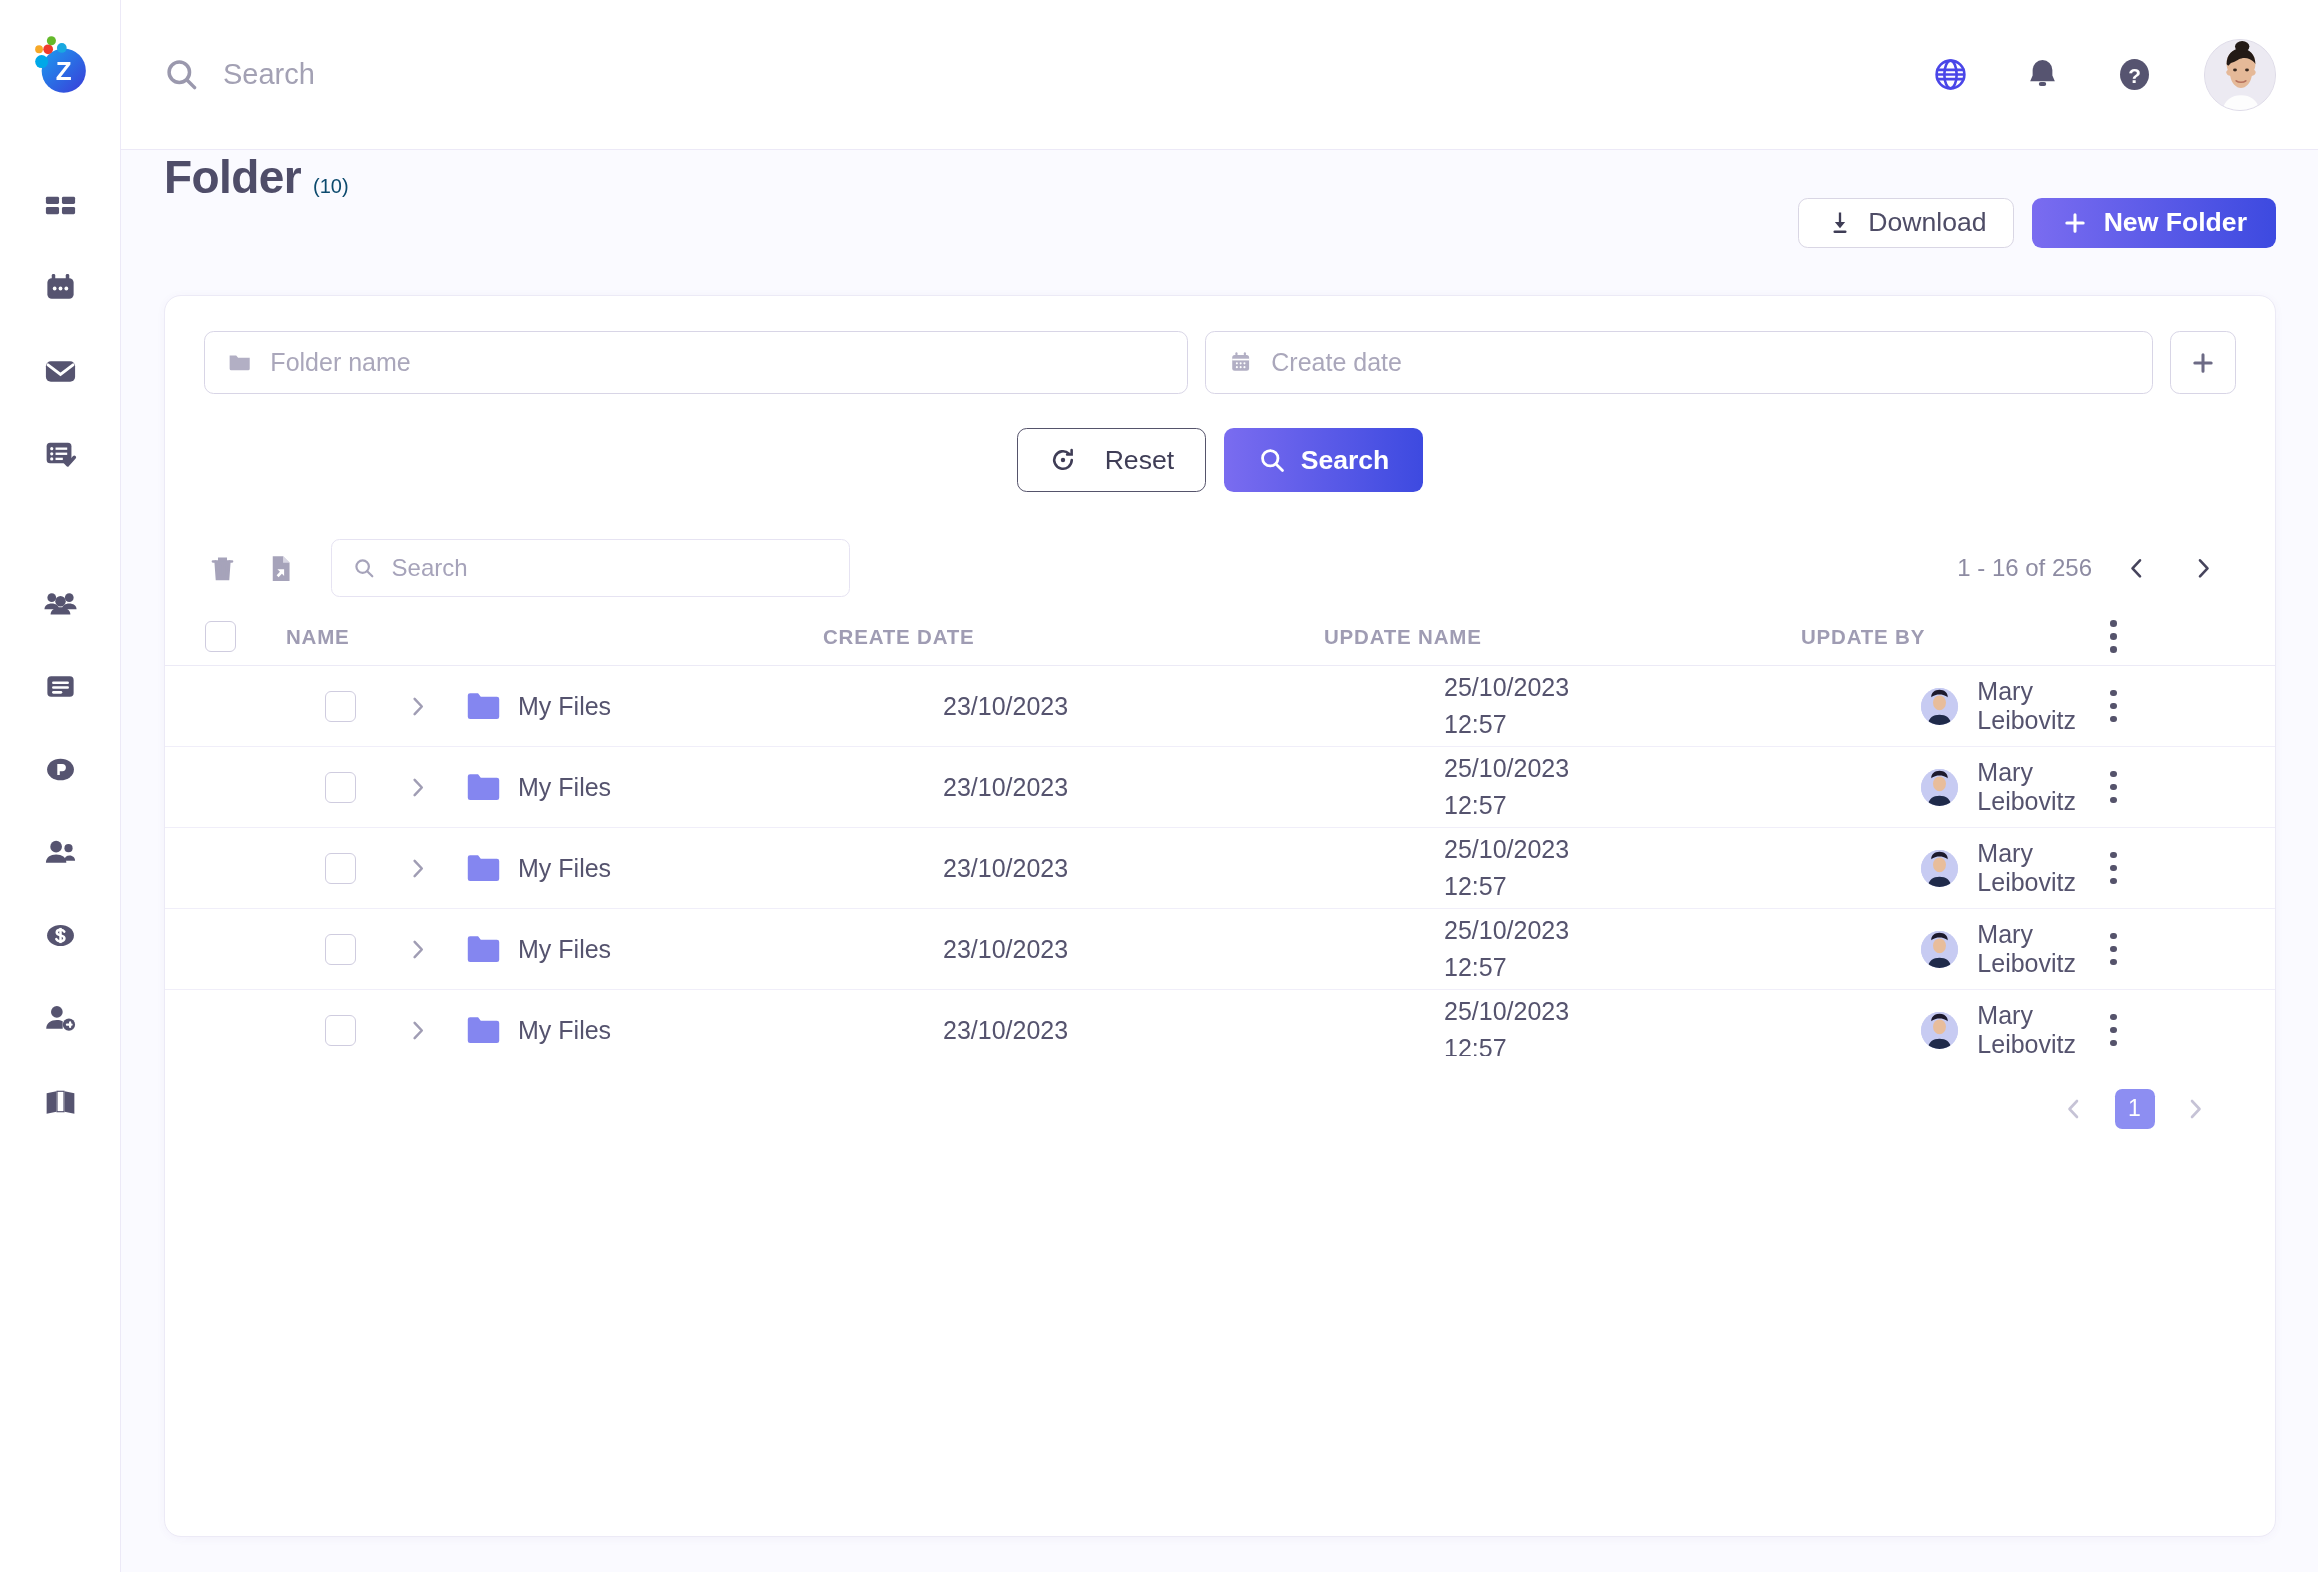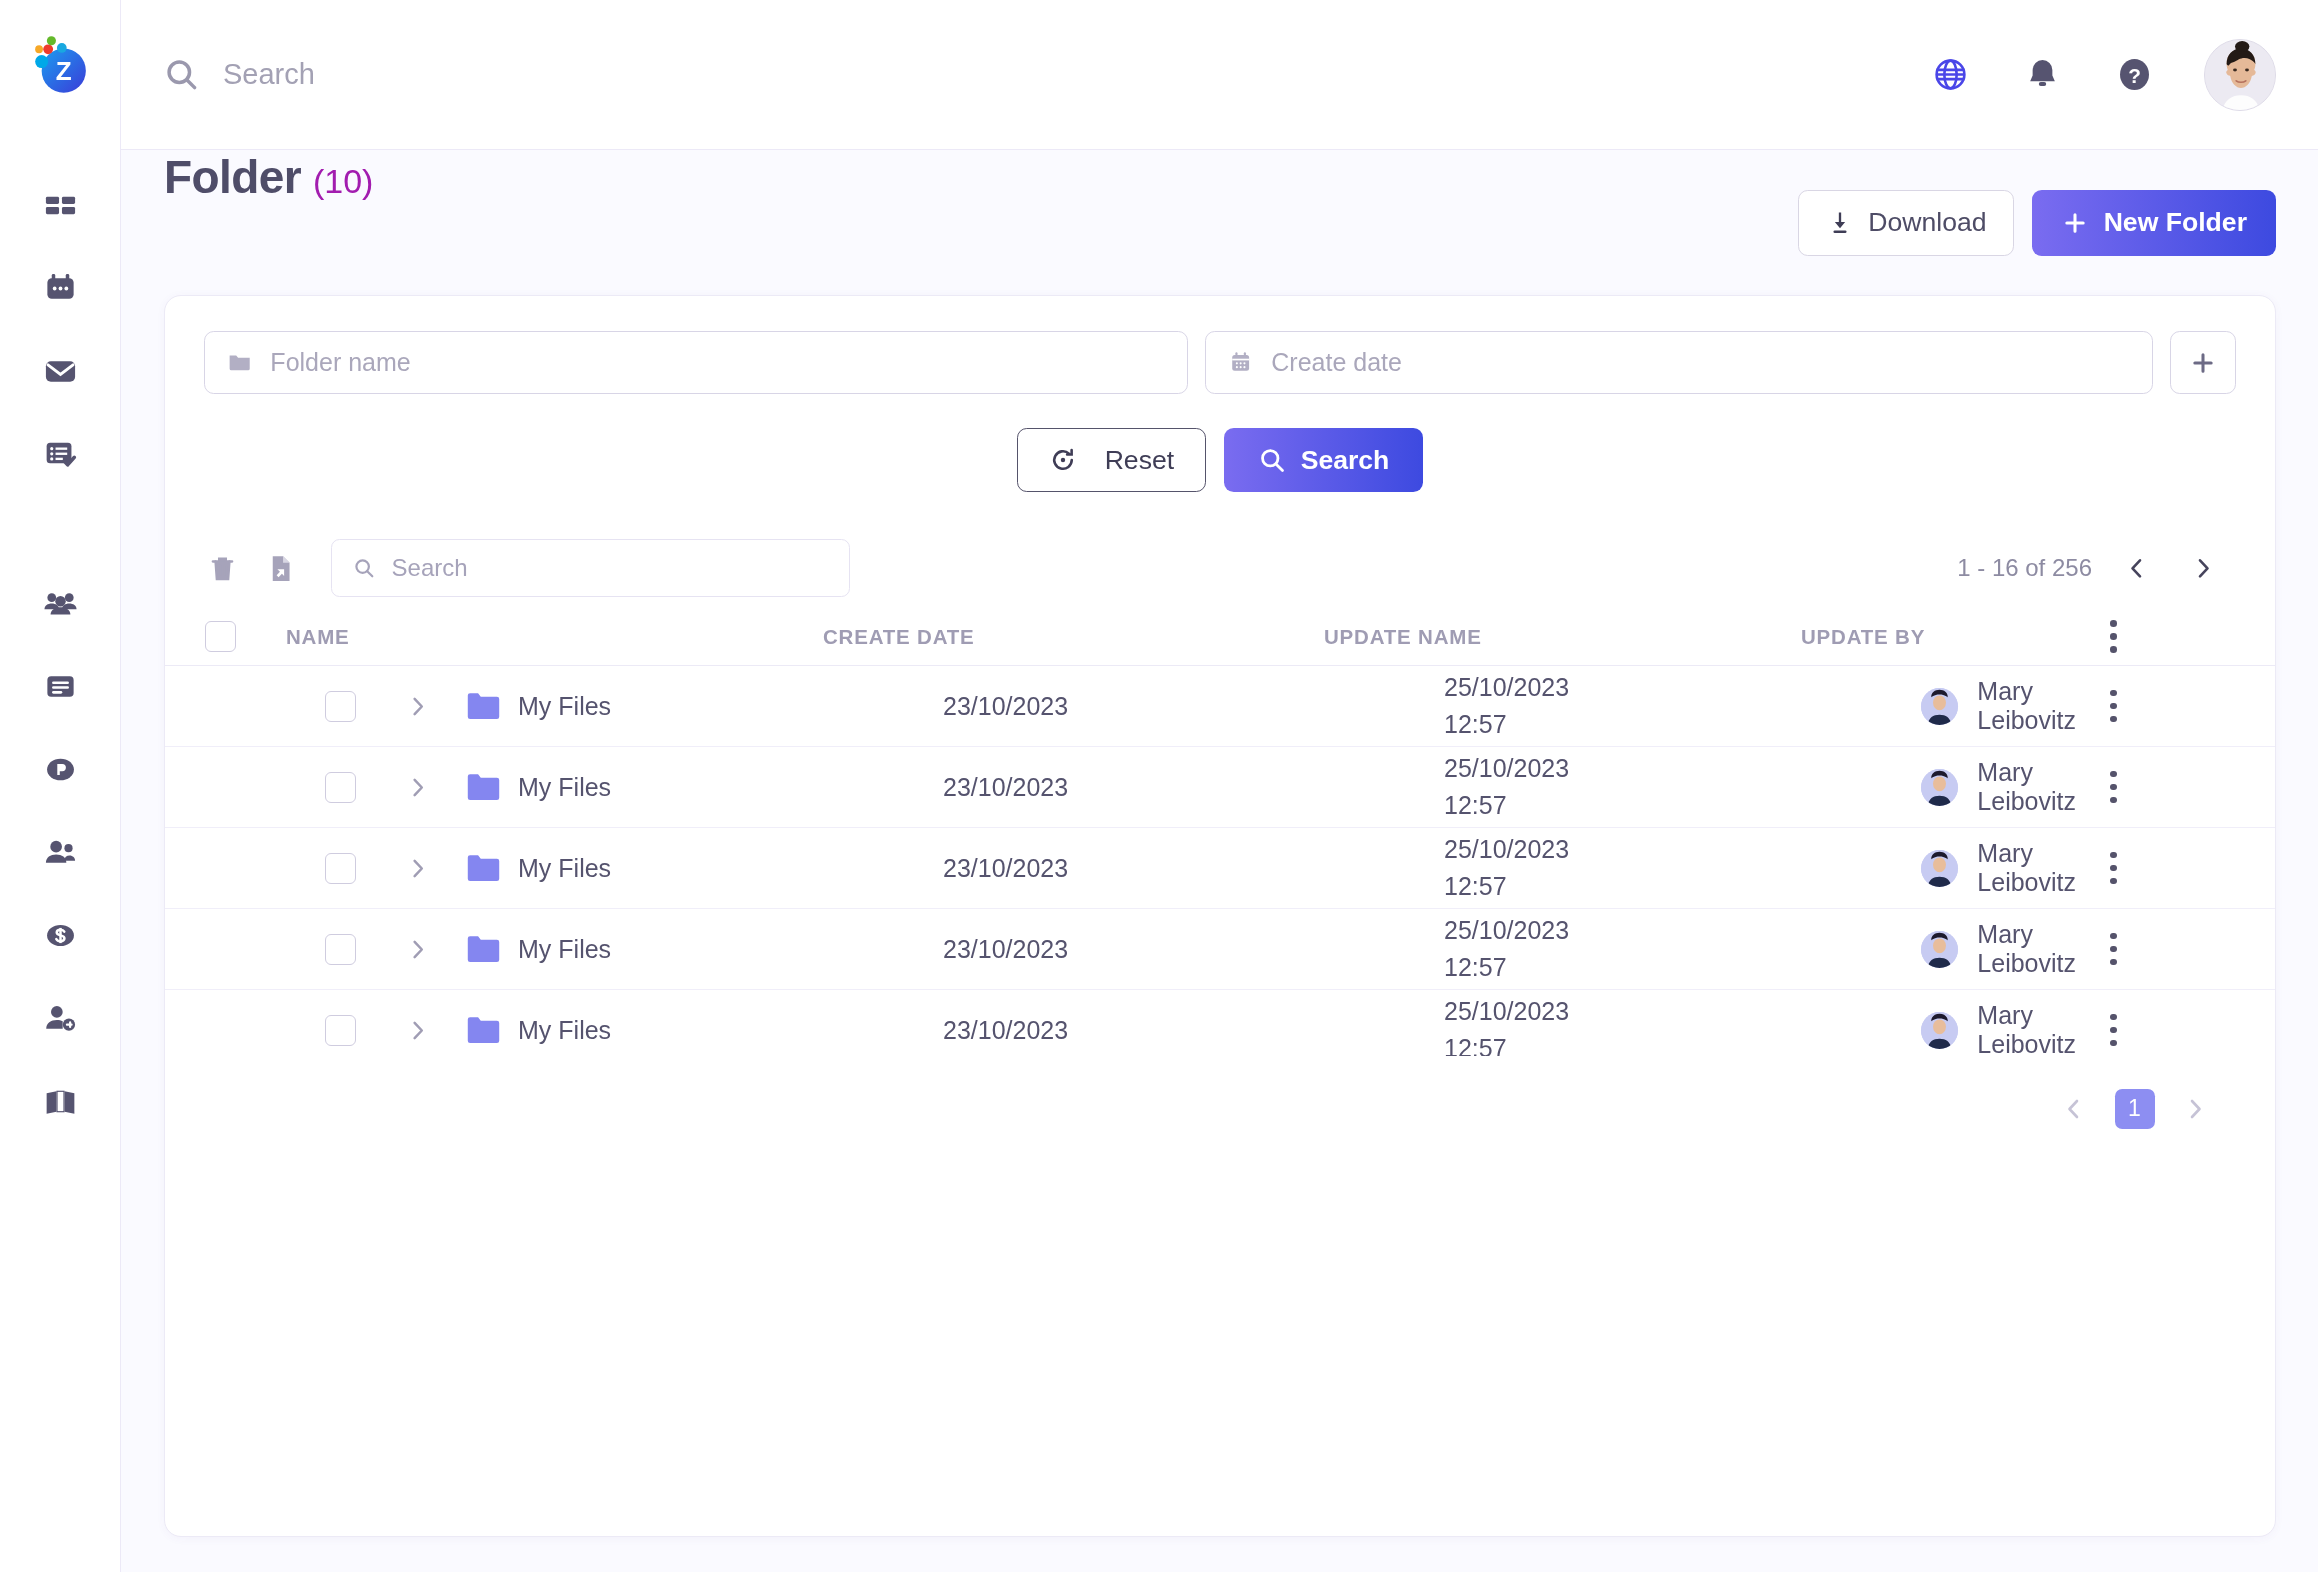--- a/index.html
+++ b/index.html
@@ -65,25 +65,25 @@
     padding: 0 43px 0 43px;
     display: flex; flex-direction: column;
     overflow: hidden;
   }
   .page-head {
     height: 145px; flex: 0 0 145px;
     display: flex; justify-content: space-between;
   }
   .page-title { display: flex; align-items: baseline; gap: 12px; }
   .page-title h1 { font-size: 46px; color: #4f4d69; font-weight: bold; letter-spacing: -0.6px; }
-  .page-title .count { font-size: 34px; color: #a21caf; }
+  .page-title .count { font-size: 20px; color: #0c4a6e; }
   .head-actions { display: flex; align-items: center; gap: 18px; }
   .btn {
     display: inline-flex; align-items: center; justify-content: center; gap: 14.5px;
-    height: 66px; border-radius: 9.7px; cursor: pointer;
+    height: 50px; border-radius: 9.7px; cursor: pointer;
     font-size: 26.6px; font-family: "Liberation Sans", sans-serif;
   }
   .btn-outline {
     background: #ffffff; border: 1.2px solid #d9d6e4; color: #4e4c66;
     padding: 0 26.6px;
   }
   .btn-primary {
     background: linear-gradient(90deg, #7a6cf0 0%, #3d4ae0 100%);
     color: #ffffff; border: none; padding: 0 29px; font-weight: bold;
   }

